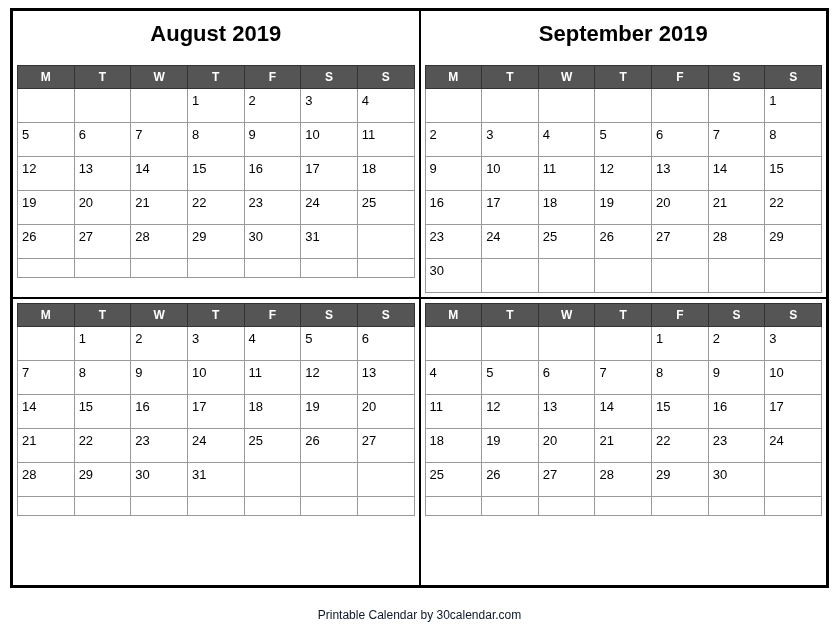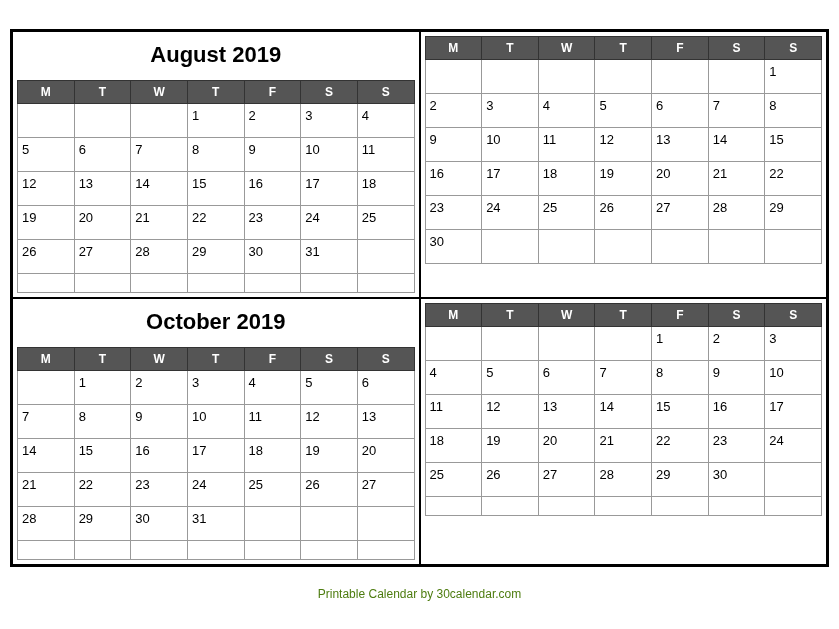--- a/index.html
+++ b/index.html
@@ -23,21 +23,21 @@
       border: 2px solid #000;
     }
     .calendar-block {
       border: 1px solid #000;
       padding: 4px;
     }
     .month-title {
       text-align: center;
       font-size: 22px;
       font-weight: bold;
-      padding: 6px 0 12px 0;
+      padding: 6px 0 18px 0;
     }
     .cal-table {
       width: 100%;
       border-collapse: collapse;
     }
     .cal-table thead tr th {
       background: #555;
       color: #fff;
       text-align: center;
       font-size: 12px;
@@ -50,21 +50,21 @@
       vertical-align: top;
       padding: 4px 4px 14px 4px;
       border: 1px solid #999;
       font-size: 13px;
       min-width: 30px;
     }
     .footer-text {
       text-align: center;
       font-size: 12px;
       margin-top: 20px;
-      color: #4d7c0f;
+      color: #0f172a;
     }
   </style>
 </head>
 <body>
 
 <div class="calendars-grid">
     <div class="calendar-block">
       <div class="month-title">August 2019</div>
       <table class="cal-table">
         <thead>
@@ -130,20 +130,21 @@
             <td></td>
             <td></td>
             <td></td>
             <td></td>
             <td></td>
           </tr>
         </tbody>
       </table>
     </div>
     <div class="calendar-block">
+      <div class="month-title">September 2019</div>
       <table class="cal-table">
         <thead>
           <tr>
             <th>M</th>
             <th>T</th>
             <th>W</th>
             <th>T</th>
             <th>F</th>
             <th>S</th>
             <th>S</th>
@@ -201,21 +202,20 @@
             <td></td>
             <td></td>
             <td></td>
             <td></td>
             <td></td>
           </tr>
         </tbody>
       </table>
     </div>
     <div class="calendar-block">
-      <div class="month-title">October 2019</div>
       <table class="cal-table">
         <thead>
           <tr>
             <th>M</th>
             <th>T</th>
             <th>W</th>
             <th>T</th>
             <th>F</th>
             <th>S</th>
             <th>S</th>

